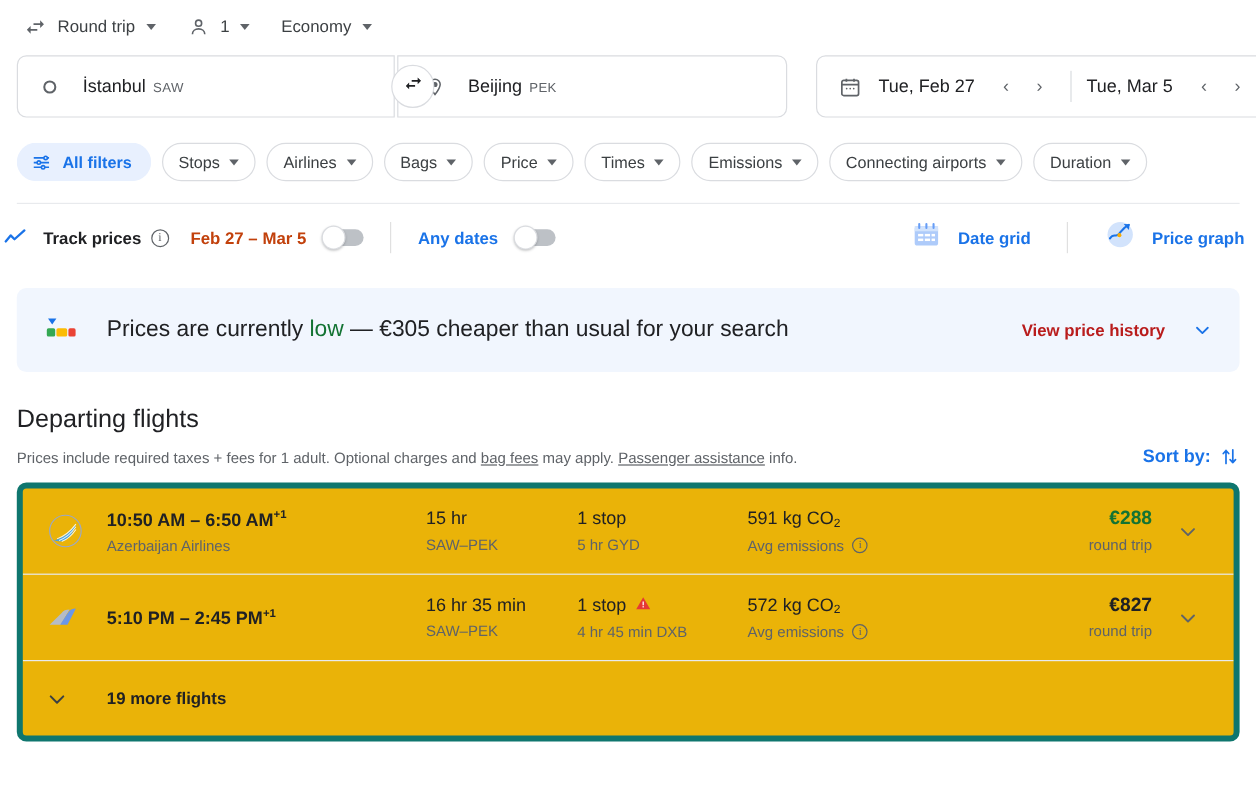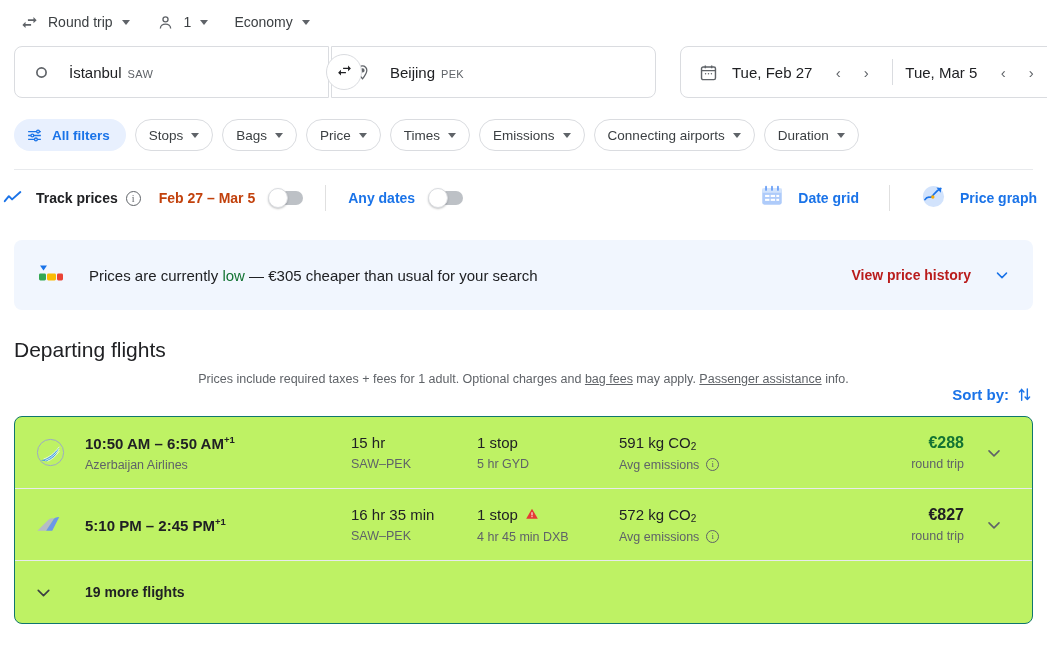--- a/index.html
+++ b/index.html
@@ -135,41 +135,41 @@
   .tool-btn { display: flex; align-items: center; cursor: pointer; padding: 6px 8px; border-radius: 4px; }
   .tool-btn .lbl { font-size: 14px; color: #1a73e8; font-weight: bold; margin-left: 13px; }
 
   
   .banner {
     margin: 14px 14px 0 14px; height: 70px;
     background: #f1f6fe; border-radius: 8px;
     display: flex; align-items: center; padding: 0 22px;
   }
   .banner-ic { margin-right: 23px; display: flex; align-items: center; }
-  .banner-txt { font-size: 15px; color: #202124; }
+  .banner-txt { font-size: 19px; color: #202124; }
   .banner-txt .low { color: #137333; }
   .banner-right { margin-left: auto; display: flex; align-items: center; cursor: pointer; }
   .banner-right .lbl { font-size: 14px; color: #b91c1c; font-weight: bold; }
   .banner-right .chev { margin-left: 22px; color: #1a73e8; display: flex; align-items: center; }
 
   
   .dep-head { padding: 28px 14px 0 14px; }
   .dep-title { font-size: 21px; font-weight: normal; color: #202124; margin: 0; }
-  .dep-sub-row { display: flex; align-items: center; margin-top: 10px; flex-direction: column; }
+  .dep-sub-row { display: flex; align-items: flex-end; margin-top: 10px; }
   .dep-sub { font-size: 12.5px; color: #5f6368; }
   .dep-sub a { color: #5f6368; text-decoration: underline; cursor: pointer; }
   .sort-by { margin-left: auto; display: flex; align-items: center; cursor: pointer; }
   .sort-by .lbl { font-size: 15px; color: #1a73e8; font-weight: bold; }
   .sort-by .ic { margin-left: 7px; color: #1a73e8; display: flex; align-items: center; }
 
   
   .card {
     margin: 13px 14px 18px 14px;
-    border: 1px solid #0f766e; border-radius: 8px;
-    overflow: hidden; background: #bef264;
+    border: 5px solid #0f766e; border-radius: 8px;
+    overflow: hidden; background: #eab308;
   }
   .flight {
     display: flex; align-items: center;
     height: 72px; padding: 0 16px 0 18px;
     border-bottom: 1px solid #e8eaed;
     cursor: pointer;
   }
   .f-logo { width: 52px; display: flex; align-items: center; justify-content: flex-start; }
   .f-times { width: 266px; }
   .f-line1 { font-size: 15px; color: #202124; font-weight: bold; }
@@ -296,20 +296,24 @@
             <circle cx="14" cy="17.5" r="2" fill="#e8f0fe"></circle>
           </svg>
       </span>
       <span>All filters</span>
     </div>
     <div class="chip">
       <span>Stops</span>
       <span class="caret"></span>
     </div>
     <div class="chip">
+      <span>Airlines</span>
+      <span class="caret"></span>
+    </div>
+    <div class="chip">
       <span>Bags</span>
       <span class="caret"></span>
     </div>
     <div class="chip">
       <span>Price</span>
       <span class="caret"></span>
     </div>
     <div class="chip">
       <span>Times</span>
       <span class="caret"></span>

